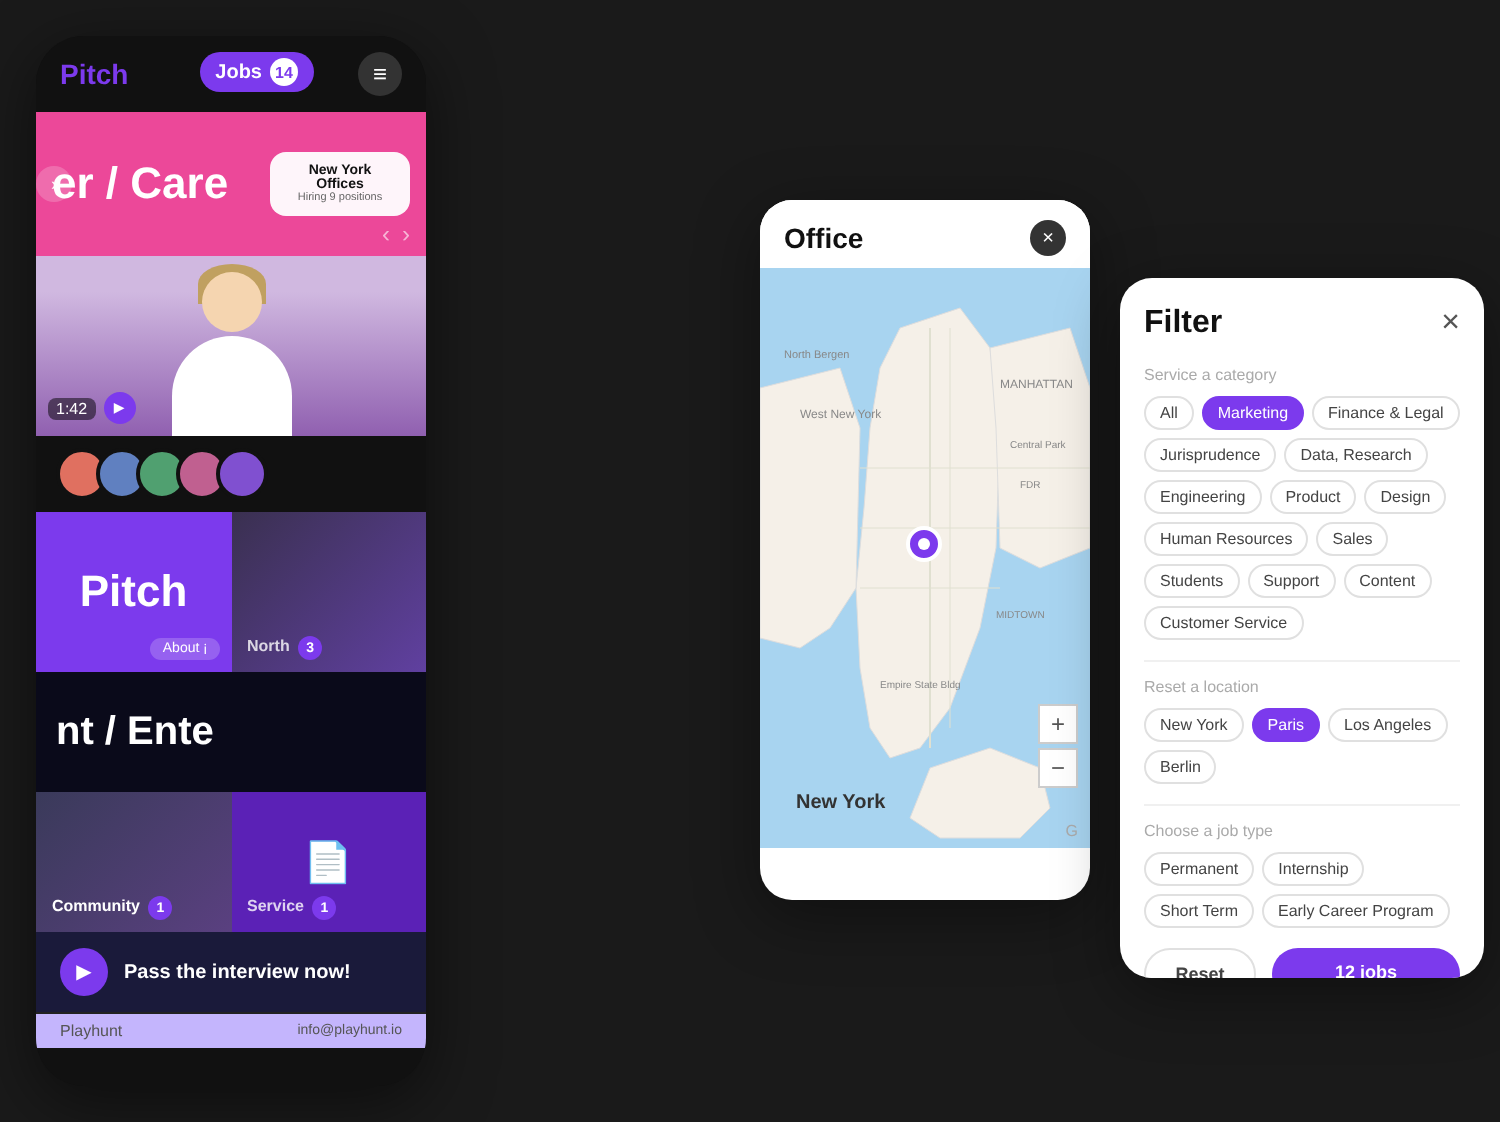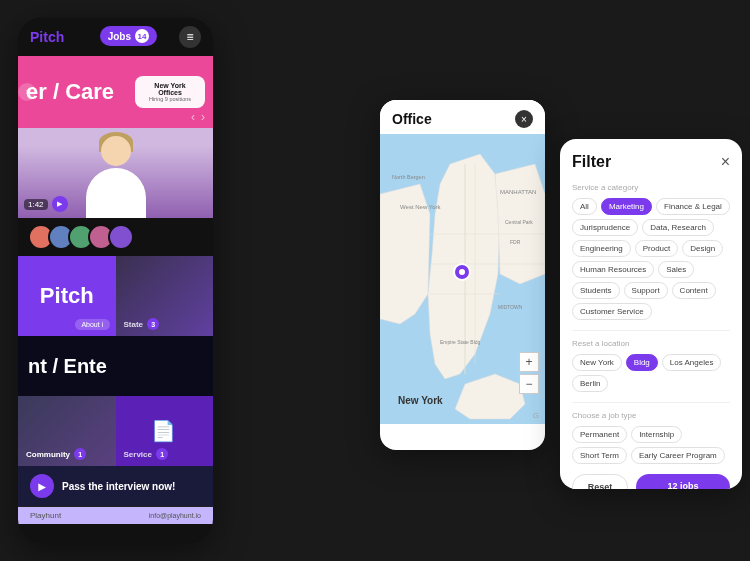--- a/index.html
+++ b/index.html
@@ -595,21 +595,21 @@
   <div class="phone-grid">
     <div class="grid-cell purple-bright">
       <div class="pitch-logo-cell">Pitch</div>
       <div class="cell-badge">
         <span>About</span>
         <span>ℹ</span>
       </div>
     </div>
     <div class="grid-cell photo" style="background:linear-gradient(135deg,#3a3050,#6040a0);">
       <div class="cell-label">
-        <span>State</span>
+        <span>North</span>
         <span style="display:inline-flex;background:#7c3aed;color:white;border-radius:50%;width:12px;height:12px;font-size:7px;align-items:center;justify-content:center;margin-left:2px;">3</span>
       </div>
     </div>
   </div>
 
   <div class="phone-banner">
     <div class="banner-text">nt / Ente</div>
   </div>
 
   <div class="phone-bottom-grid">
@@ -716,21 +716,21 @@
     <span class="tag tag-outline">Support</span>
     <span class="tag tag-outline">Content</span>
     <span class="tag tag-outline">Customer Service</span>
   </div>
 
   <div class="filter-divider"></div>
 
   <div class="filter-section-label">Reset a location</div>
   <div class="filter-tags">
     <span class="tag tag-outline">New York</span>
-    <span class="tag tag-active">Bldg</span>
+    <span class="tag tag-active">Paris</span>
     <span class="tag tag-outline">Los Angeles</span>
     <span class="tag tag-outline">Berlin</span>
   </div>
 
   <div class="filter-divider"></div>
 
   <div class="filter-section-label">Choose a job type</div>
   <div class="filter-tags">
     <span class="tag tag-outline">Permanent</span>
     <span class="tag tag-outline">Internship</span>

